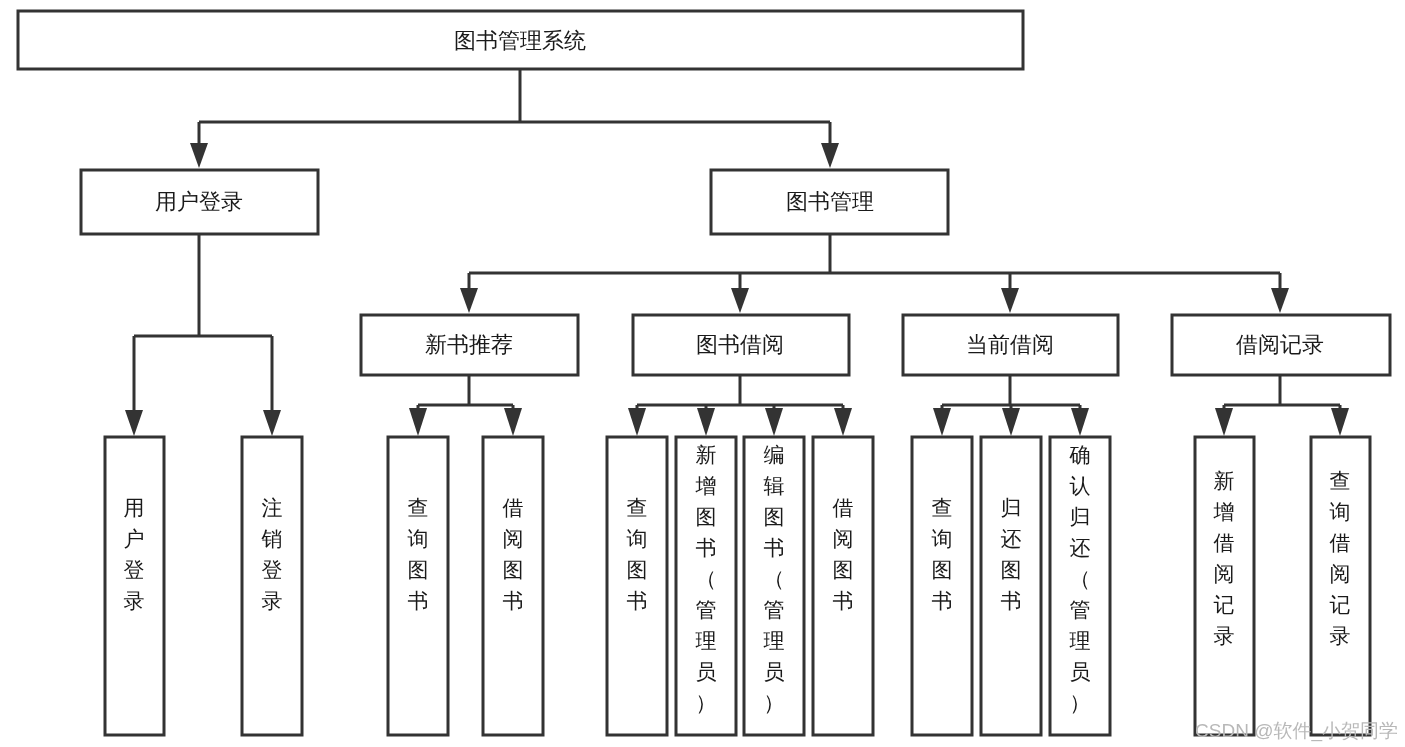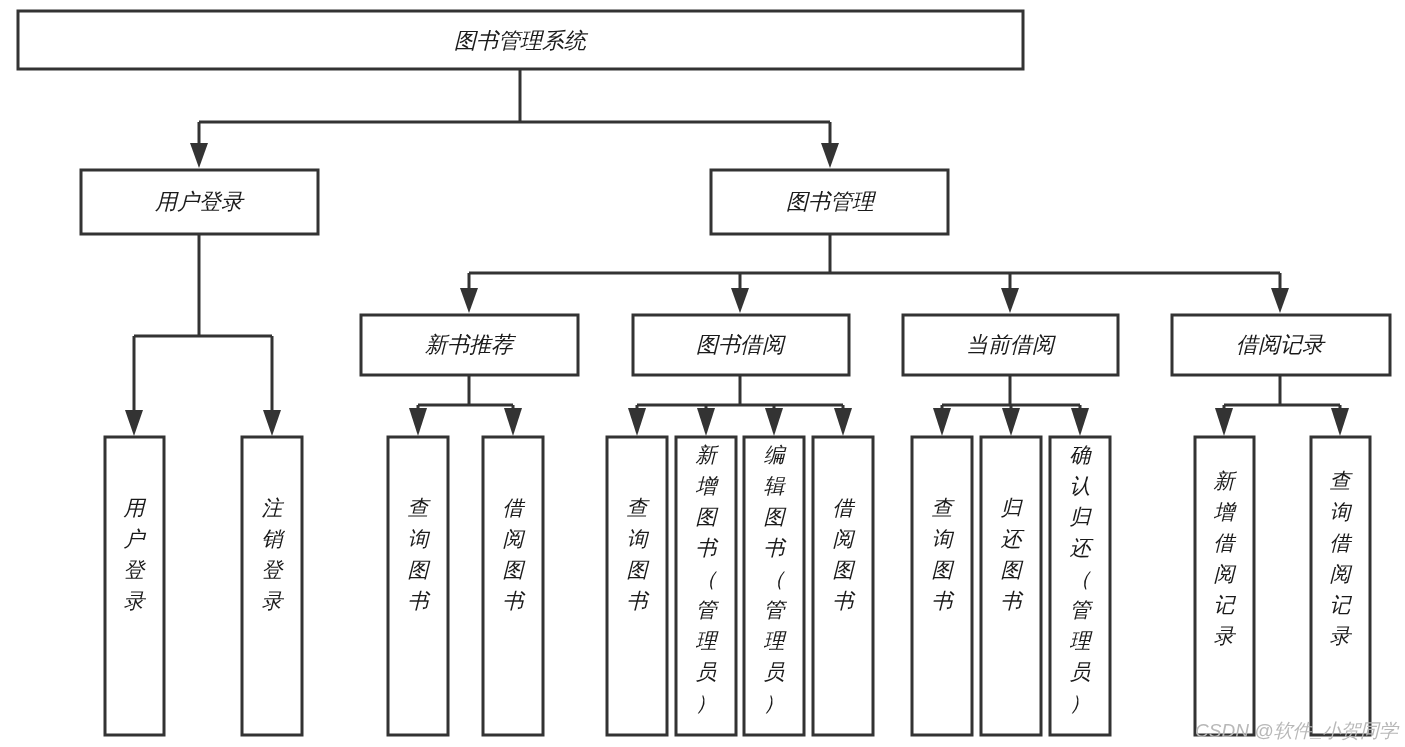--- a/index.html
+++ b/index.html
@@ -13,21 +13,20 @@
     font-family: "Liberation Sans", "DejaVu Sans", sans-serif;
     overflow: hidden;
     position: relative;
   }
   #diagram-root {
     position: absolute;
     left: 0;
     top: 0;
     width: 1405px;
     height: 747px;
-    font-style: italic;
   }
   .node-box {
     fill: #ffffff;
     stroke: #333333;
     stroke-width: 3;
   }
   .connector {
     stroke: #333333;
     stroke-width: 3;
     fill: none;

